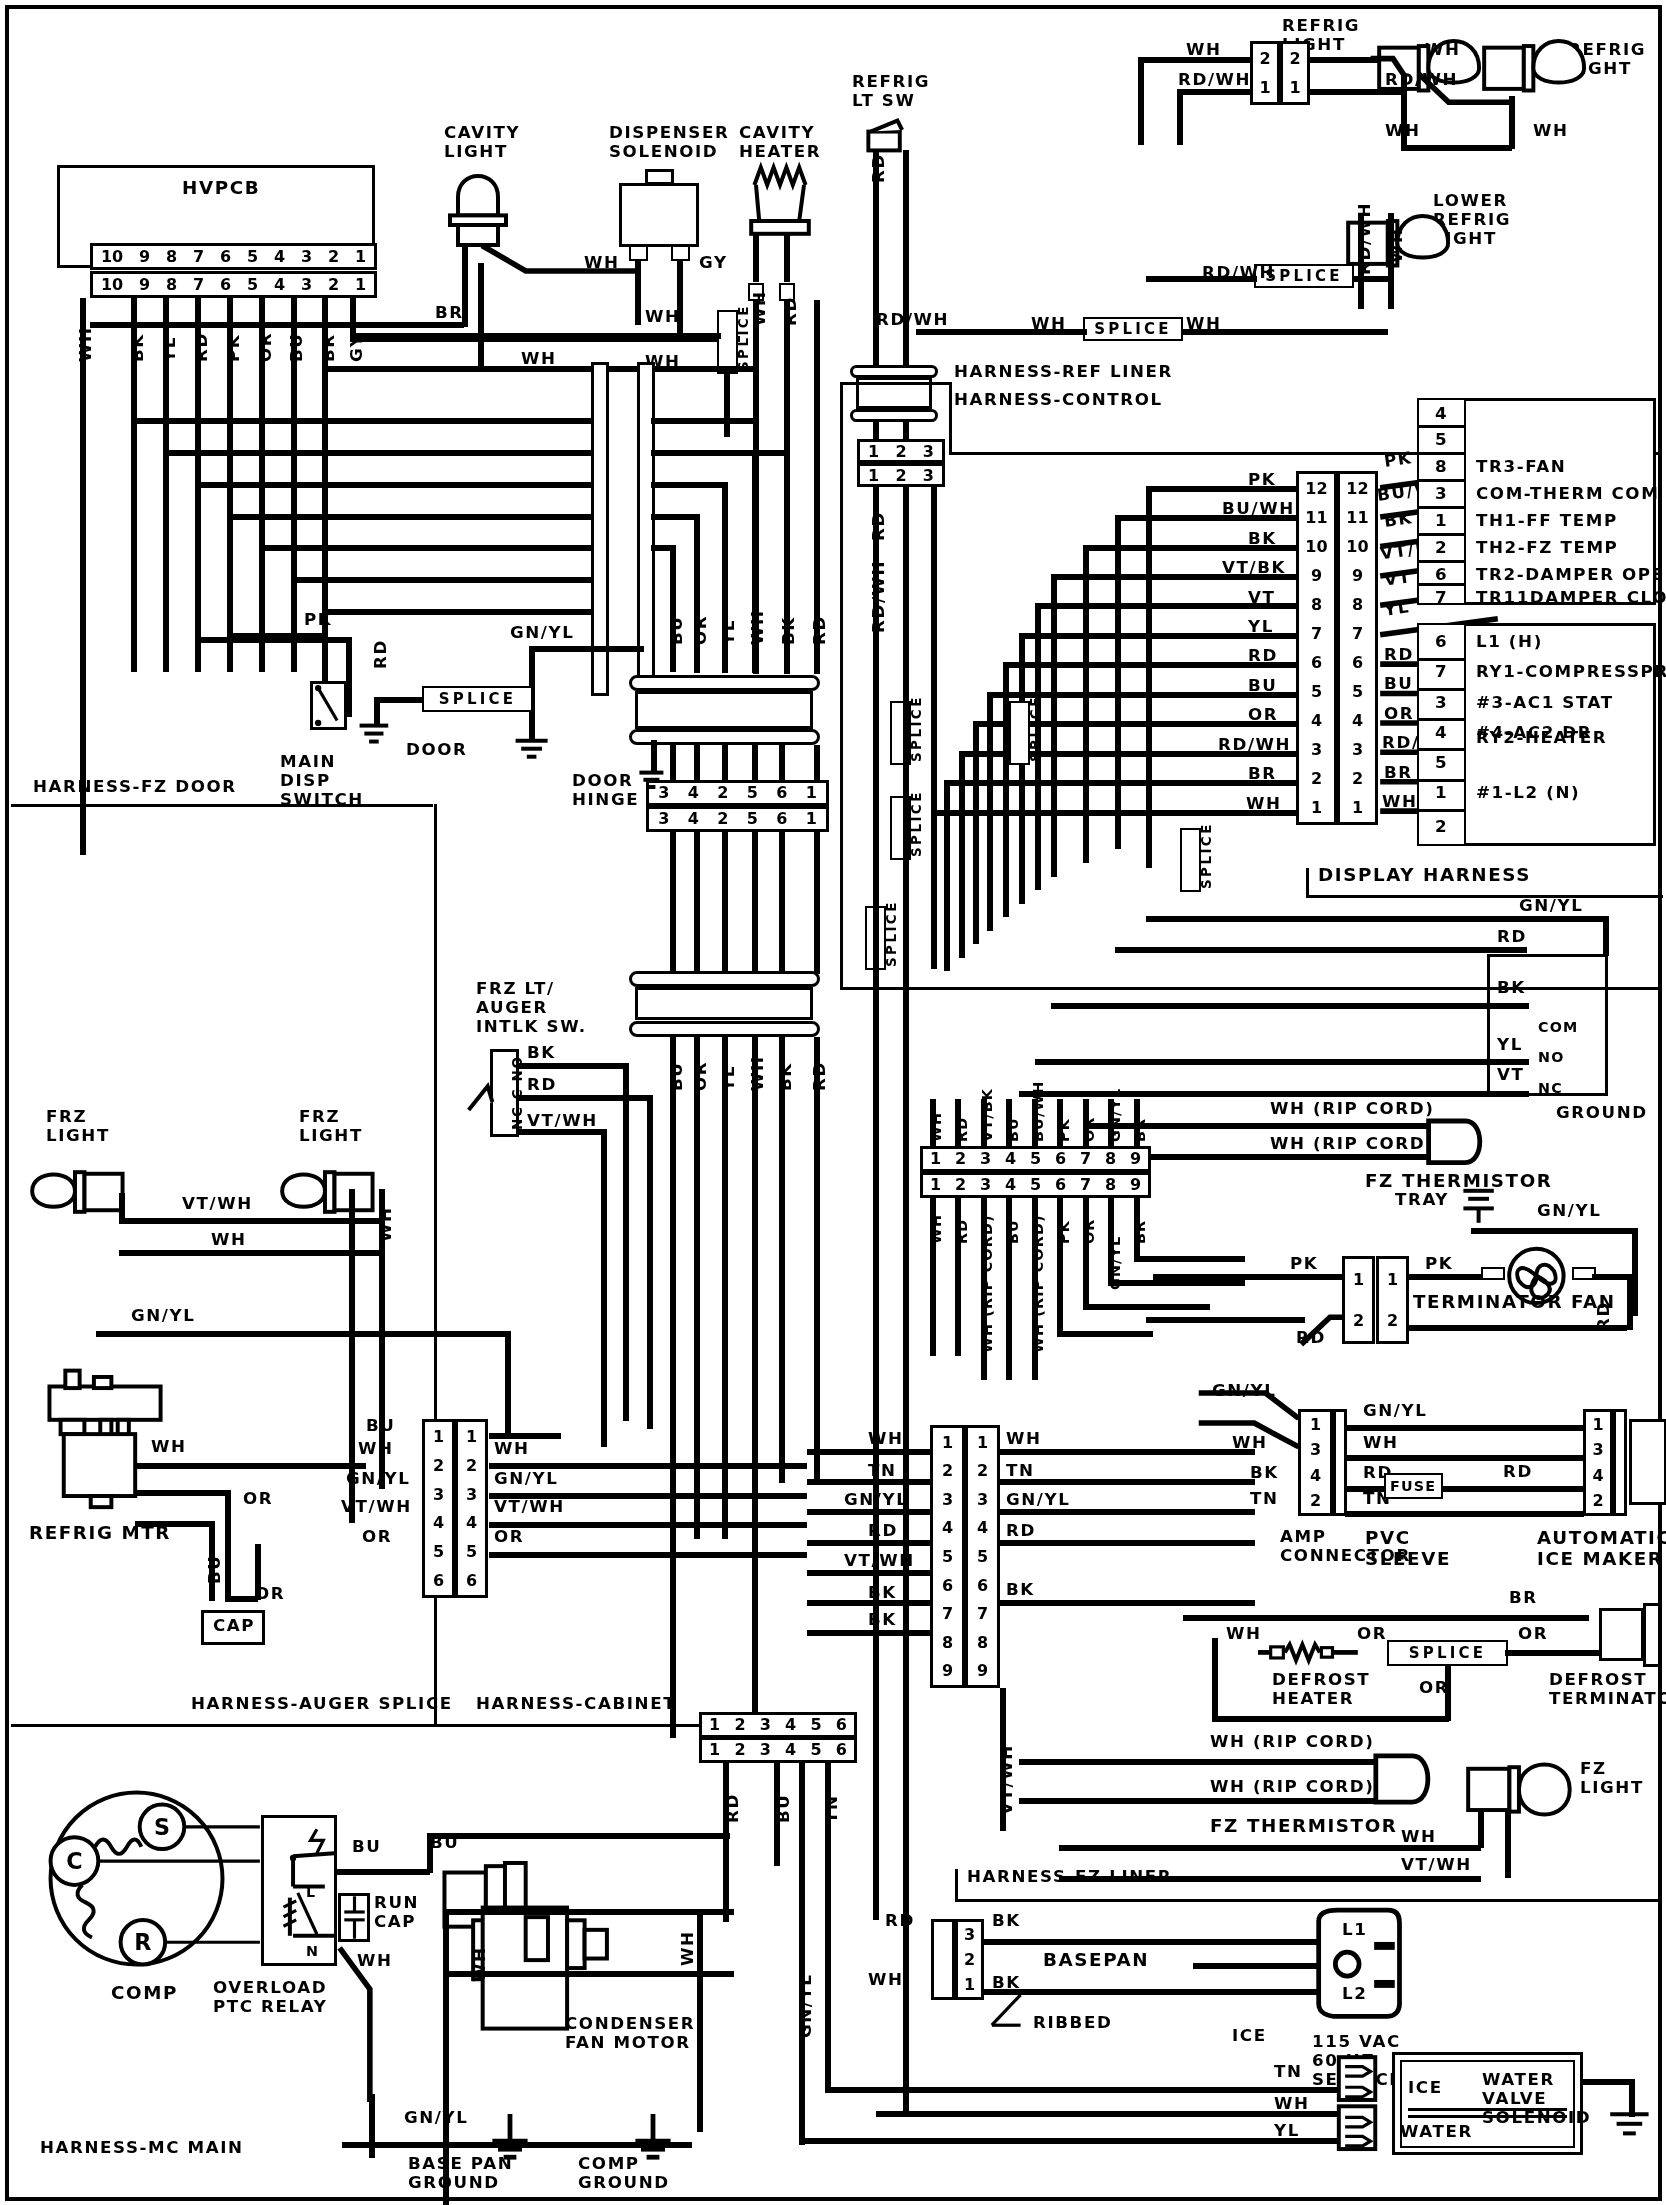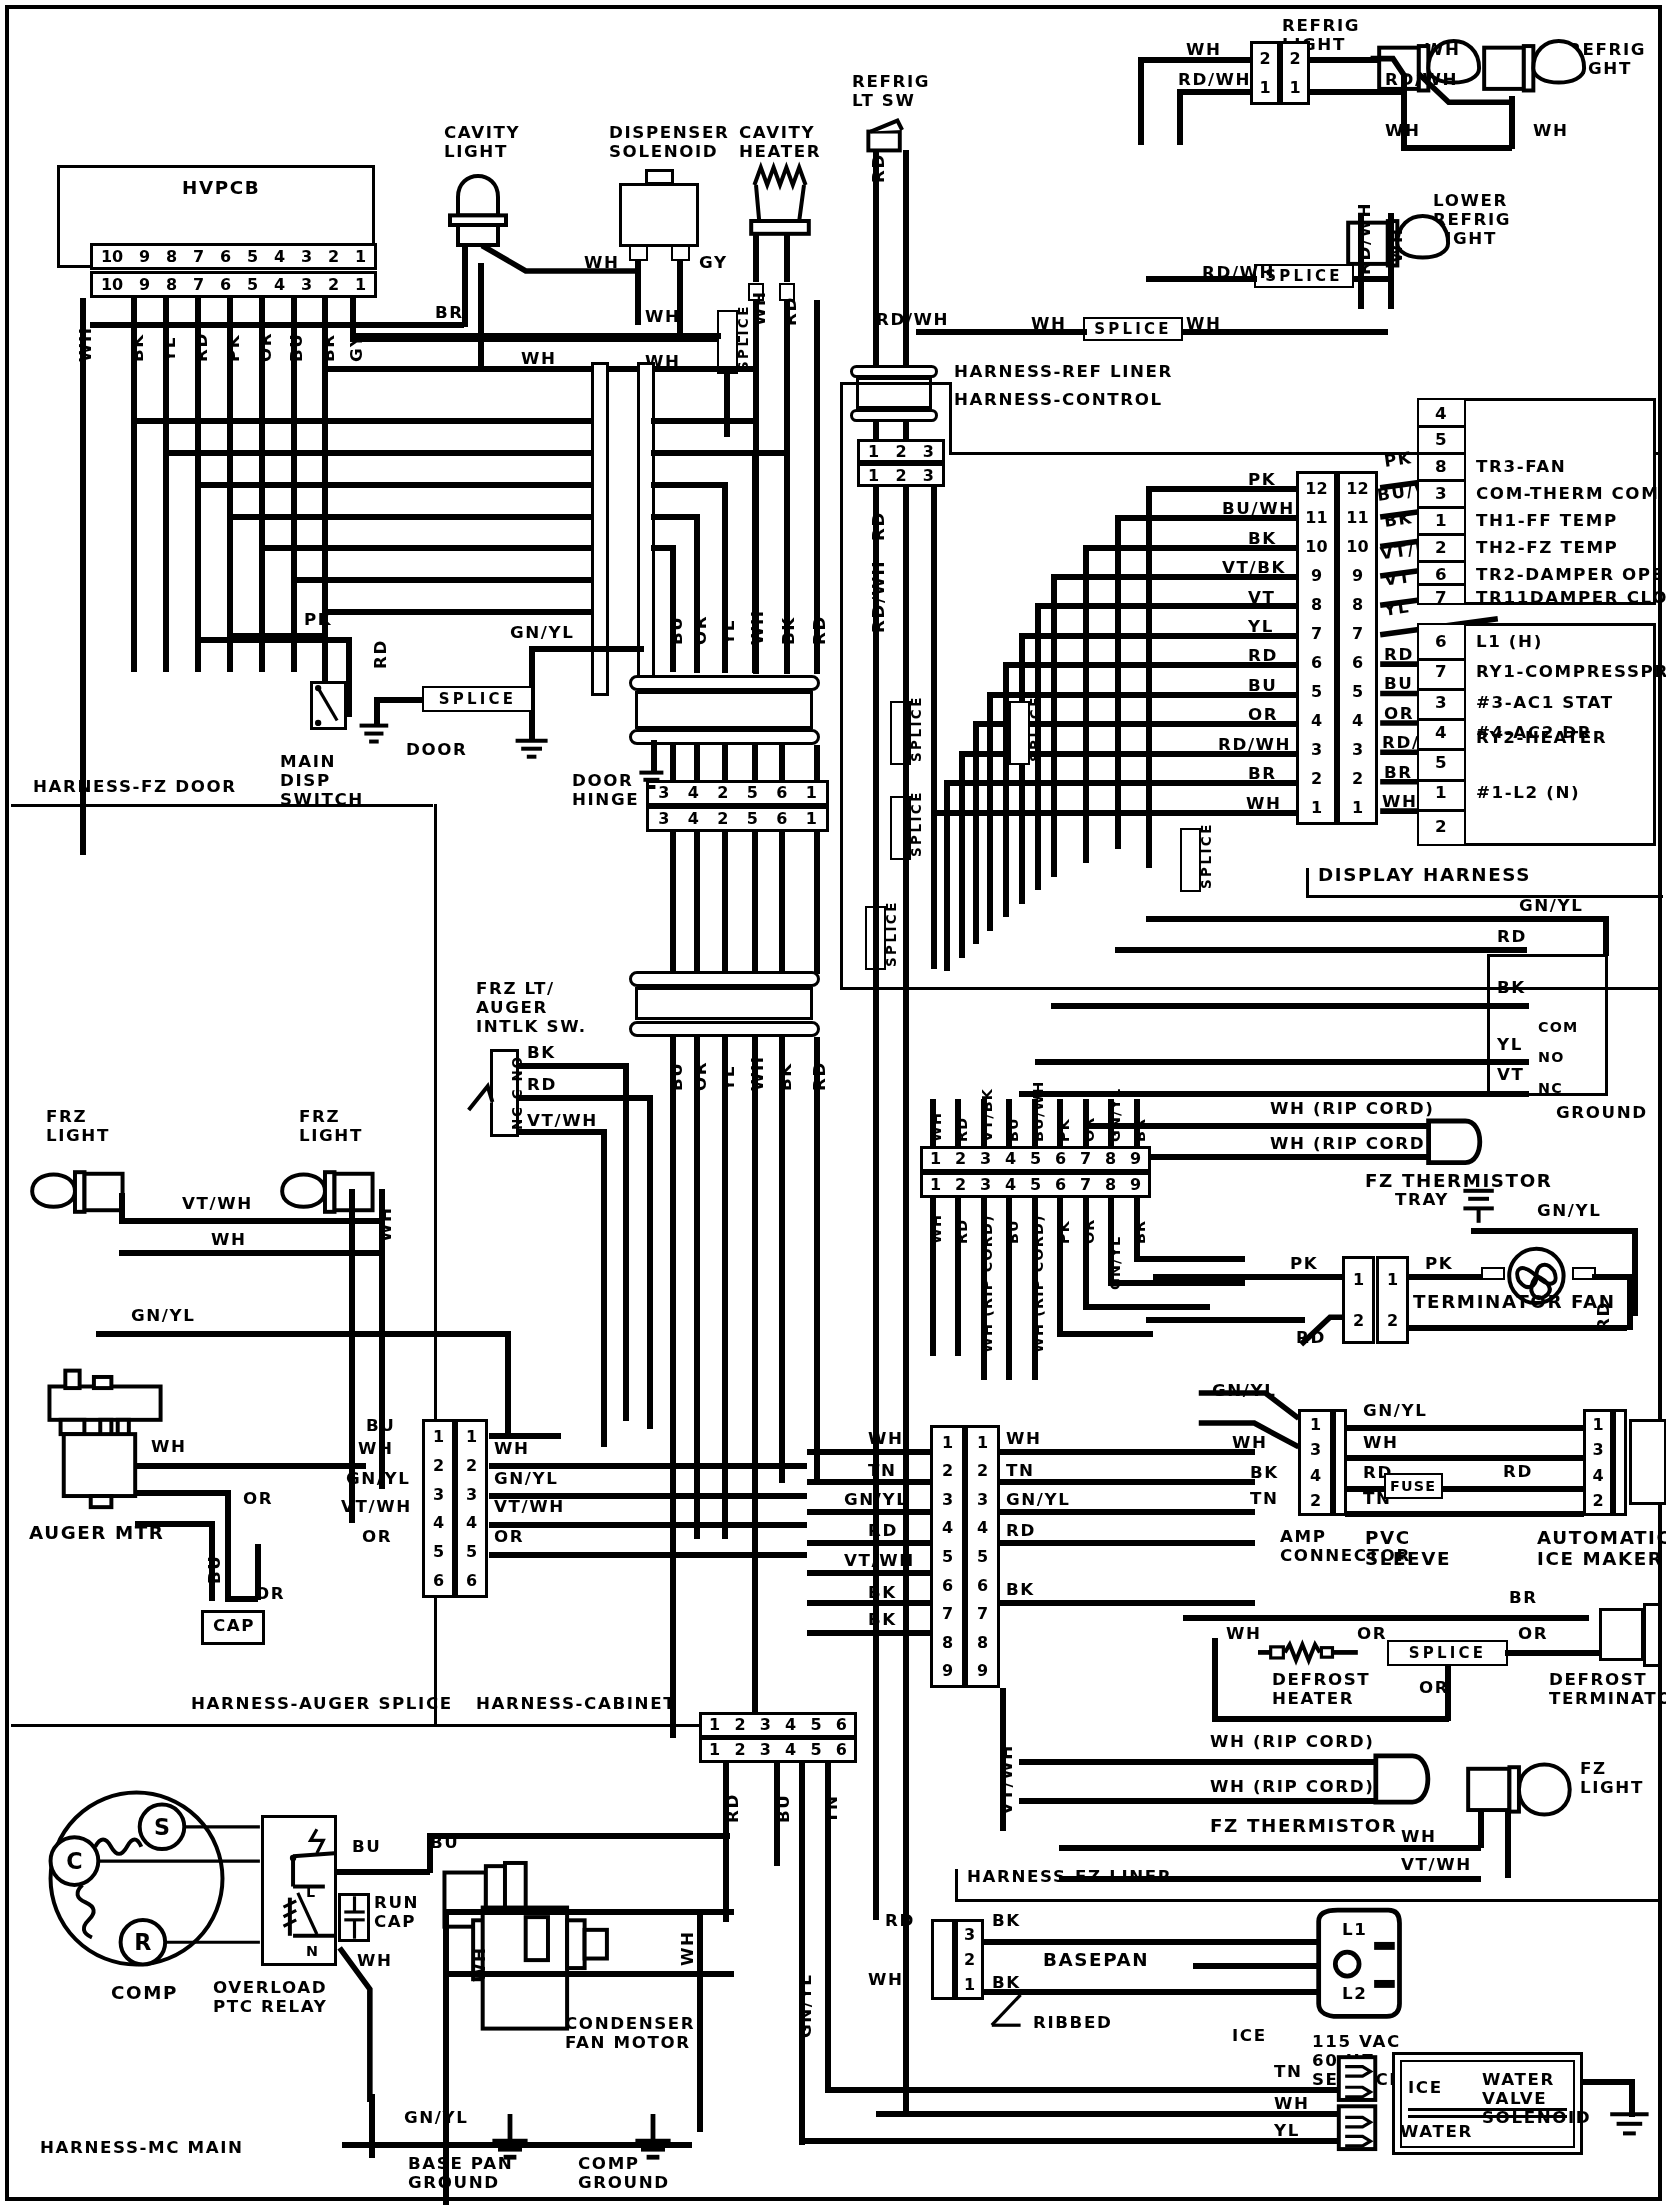--- a/index.html
+++ b/index.html
@@ -609,21 +609,21 @@
   <svg style="position:absolute;left:32px;top:1361px;" width="127" height="151" viewBox="0 0 160 190">
     <rect x="22" y="32" width="140" height="42" fill="#fff" stroke="#000" stroke-width="5"></rect>
     <rect x="42" y="12" width="18" height="22" fill="#fff" stroke="#000" stroke-width="5"></rect>
     <rect x="78" y="20" width="22" height="14" fill="#fff" stroke="#000" stroke-width="5"></rect>
     <rect x="36" y="74" width="30" height="18" fill="#fff" stroke="#000" stroke-width="5"></rect>
     <rect x="86" y="74" width="14" height="32" fill="#fff" stroke="#000" stroke-width="5"></rect>
     <rect x="108" y="74" width="14" height="32" fill="#fff" stroke="#000" stroke-width="5"></rect>
     <rect x="40" y="92" width="90" height="78" fill="#fff" stroke="#000" stroke-width="5"></rect>
     <rect x="74" y="170" width="26" height="14" fill="#fff" stroke="#000" stroke-width="5"></rect>
   </svg>
-  <div class="t lg" style="left:29px;top:1522px;">AUGER MTR</div>
+  <div class="t lg" style="left:29px;top:1522px;">REFRIG MTR</div>
   <div class="t" style="left:151px;top:1437px;">WH</div>
   <div class="h" style="left:135px;top:1463px;width:231px;"></div>
   <div class="h" style="left:135px;top:1490px;width:92px;"></div>
   <div class="t" style="left:243px;top:1489px;">OR</div>
   <div class="v" style="left:225px;top:1490px;height:107px;"></div>
   <div class="h" style="left:135px;top:1521px;width:76px;"></div>
   <div class="v" style="left:209px;top:1521px;height:80px;"></div>
   <div class="t rot" style="left:205px;top:1584px;">BU</div>
   <div class="t" style="left:255px;top:1584px;">OR</div>
   <div class="bx" style="left:201px;top:1610px;width:64px;height:35px;"></div>

